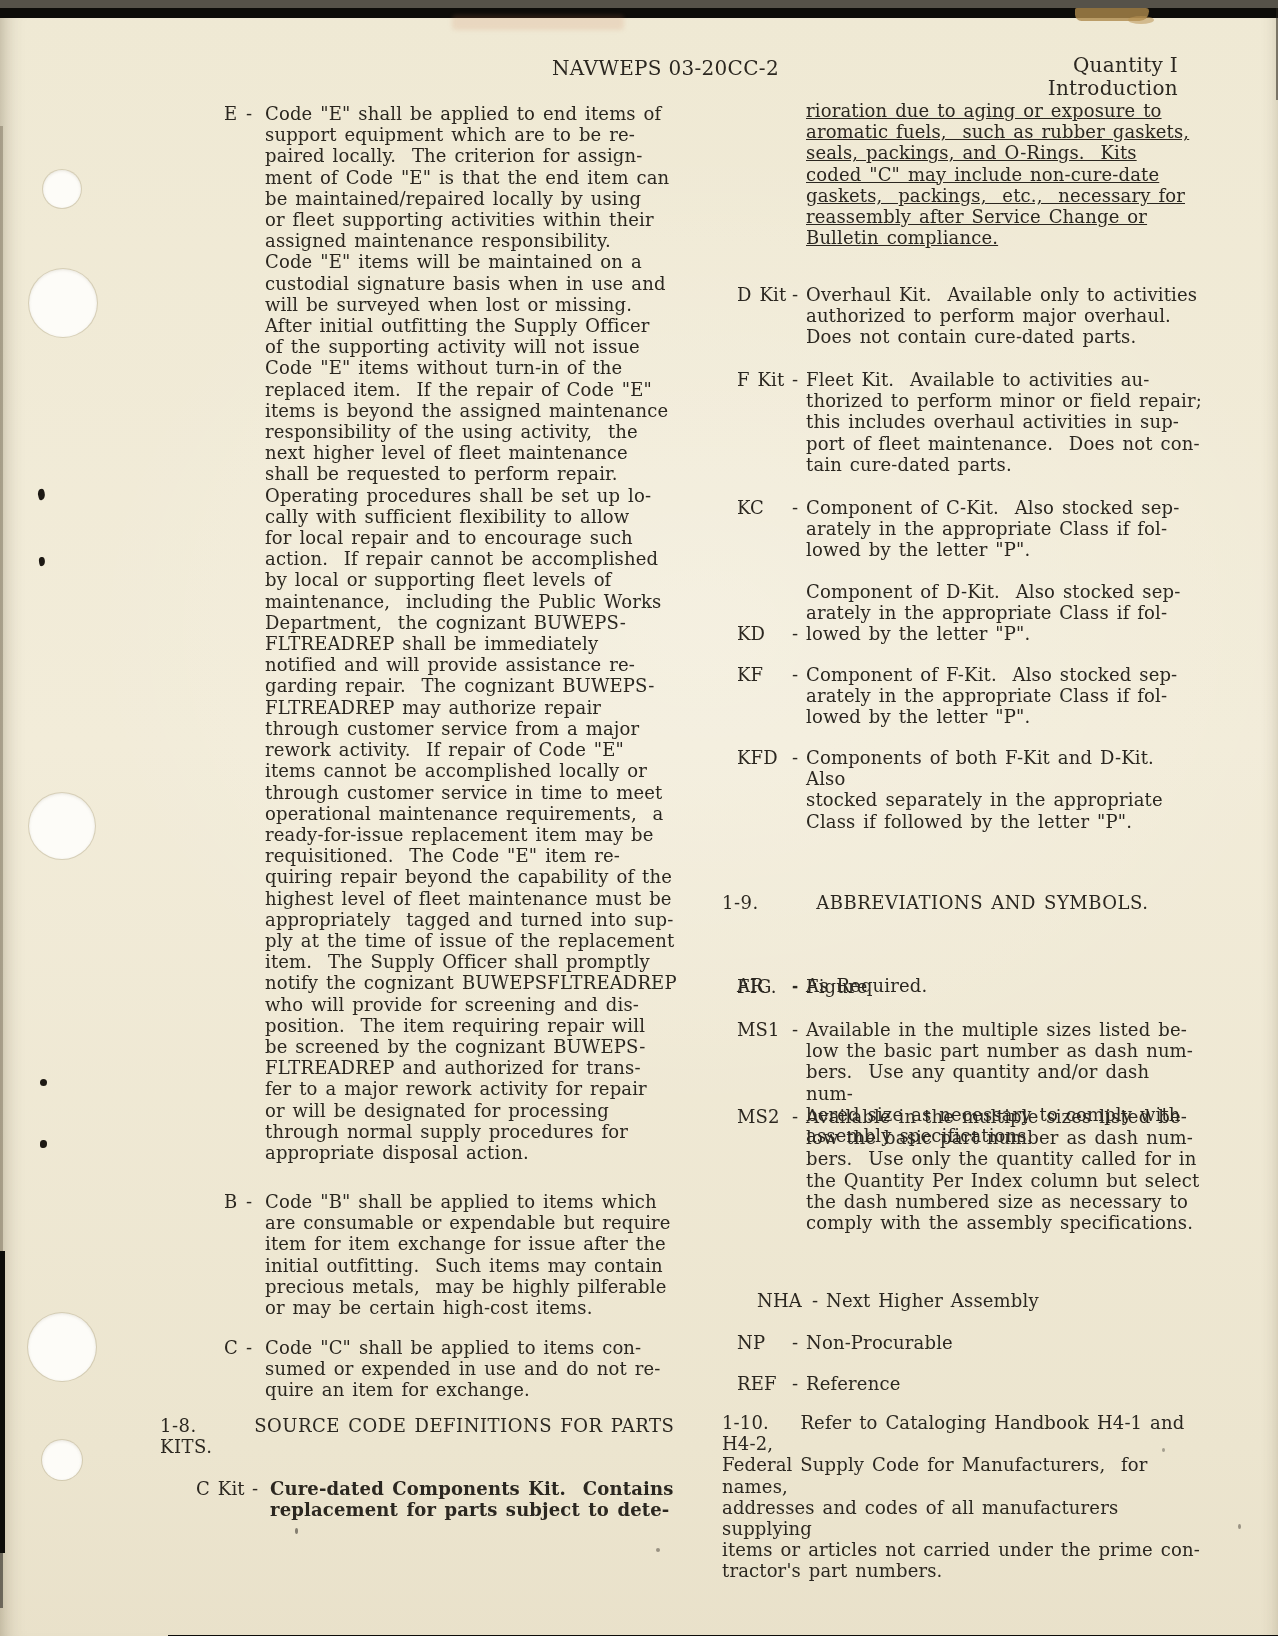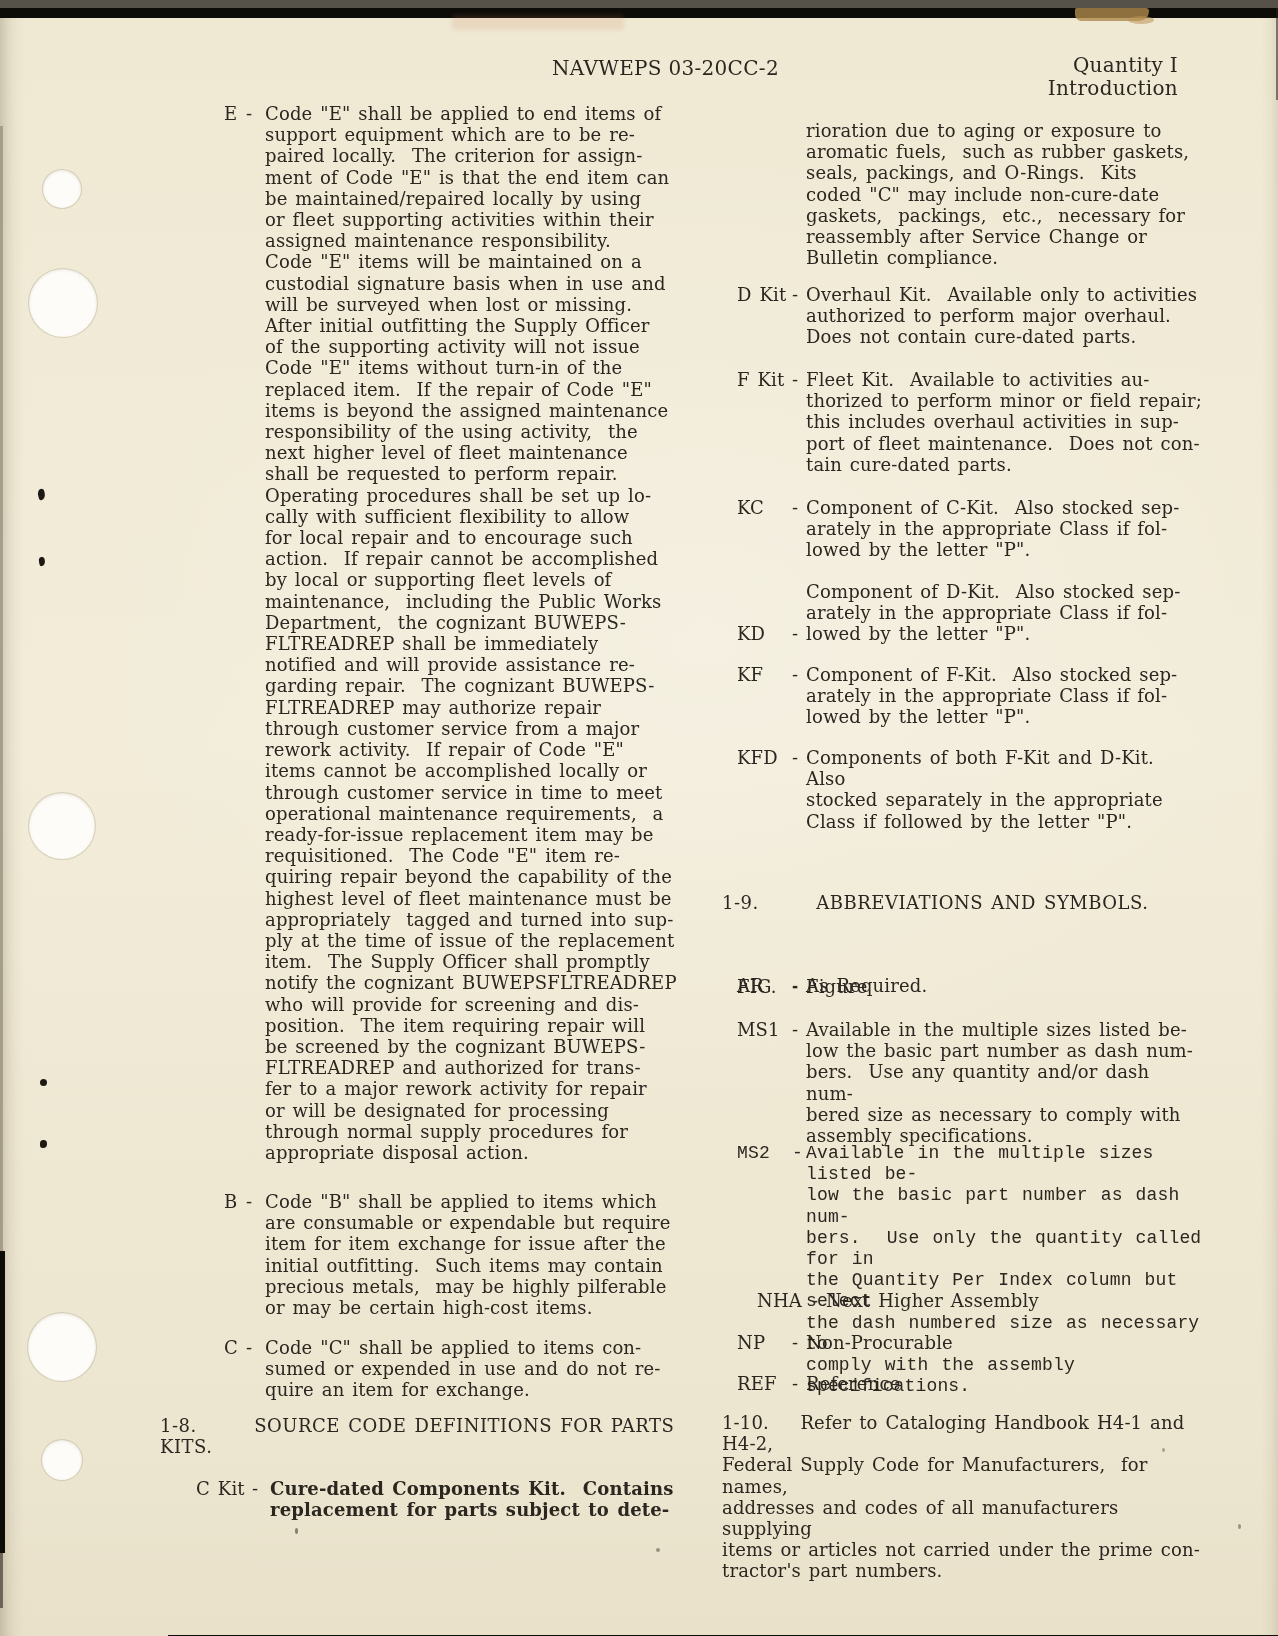--- a/index.html
+++ b/index.html
@@ -173,21 +173,21 @@
   <div class="heading txt" style="left:160px;top:1407px;width:520px;letter-spacing:.5px;">1-8.       SOURCE CODE DEFINITIONS FOR PARTS
 KITS.</div>
 
   <div class="entry lkit" style="left:196px;top:1470px;">
     <span class="lbl txt">C Kit</span>
     <span class="dsh txt">-</span>
     <div class="bod txt">Cure-dated Components Kit.  Contains
 replacement for parts subject to dete-</div>
   </div>
 
-  <div class="txt" style="position:absolute;left:806px;top:112px;width:392px;">rioration due to aging or exposure to
+  <div class="txt" style="position:absolute;left:806px;top:92px;width:392px;text-decoration:underline;">rioration due to aging or exposure to
 aromatic fuels,  such as rubber gaskets,
 seals, packings, and O-Rings.  Kits
 coded "C" may include non-cure-date
 gaskets,  packings,  etc.,  necessary for
 reassembly after Service Change or
 Bulletin compliance.</div>
 
   <div class="entry rkit" style="left:737px;top:276px;">
     <span class="lbl txt">D Kit</span>
     <span class="dsh txt">-</span>
@@ -255,21 +255,21 @@
   <div class="entry rkit" style="left:737px;top:1011px;">
     <span class="lbl txt">MS1</span>
     <span class="dsh txt">-</span>
     <div class="bod txt">Available in the multiple sizes listed be-
 low the basic part number as dash num-
 bers.  Use any quantity and/or dash num-
 bered size as necessary to comply with
 assembly specifications.</div>
   </div>
 
-  <div class="entry rkit" style="left:737px;top:1135px;font-family:Liberation Mono, monospace;">
+  <div class="entry rkit" style="left:737px;top:1098px;">
     <span class="lbl txt">MS2</span>
     <span class="dsh txt">-</span>
     <div class="bod txt">Available in the multiple sizes listed be-
 low the basic part number as dash num-
 bers.  Use only the quantity called for in
 the Quantity Per Index column but select
 the dash numbered size as necessary to
 comply with the assembly specifications.</div>
   </div>
 

